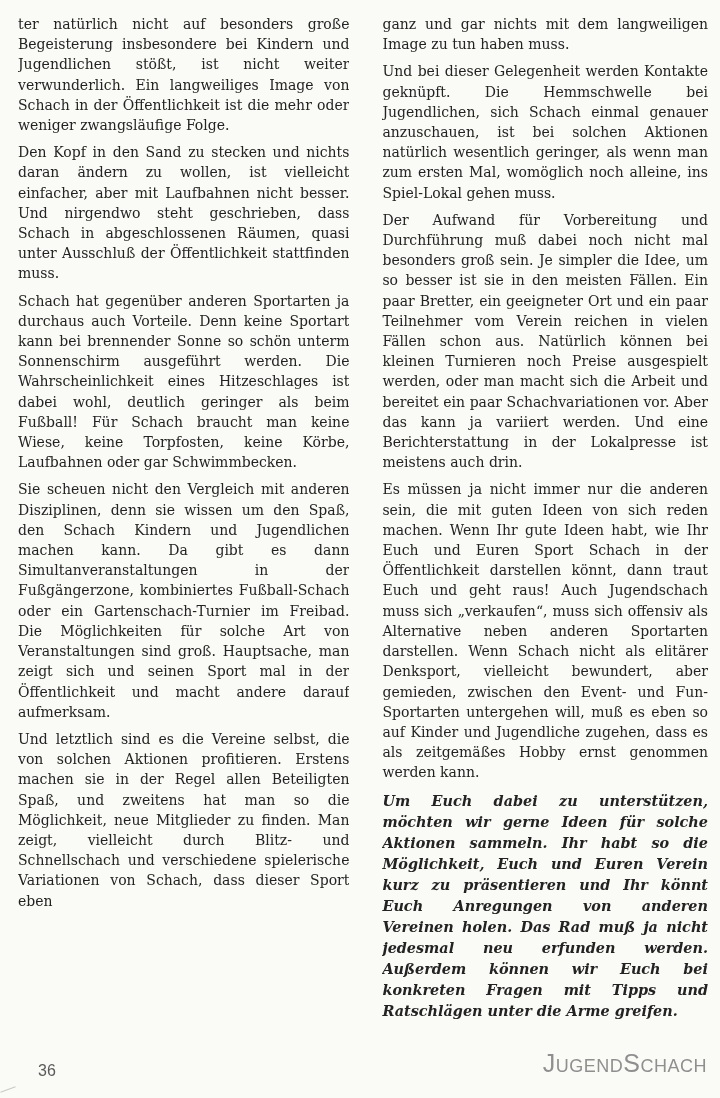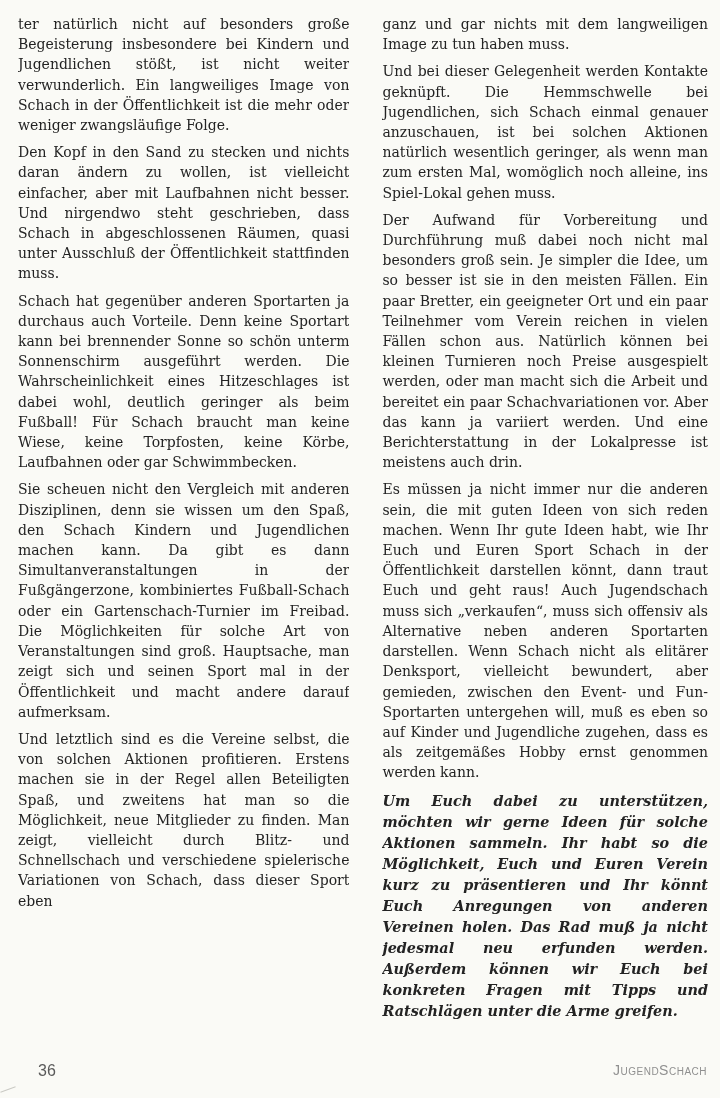--- a/index.html
+++ b/index.html
@@ -51,21 +51,21 @@
     font-size: 16px;
     color: #5a5a5a;
     margin-left: 20px;
   }
   .magazine-logo {
     position: absolute;
     right: 13px; bottom: 20px;
     font-family: "Liberation Sans", sans-serif;
     font-variant: small-caps;
     letter-spacing: 0.5px;
-    font-size: 14px;
+    font-size: 25px;
     font-weight: normal;
     color: #8f8f8f;
   }
   .scan-mark {
     position: absolute;
     left: 0; bottom: 8px;
     width: 16px; height: 1px;
     background: #c9c9c4;
     transform: rotate(-20deg);
   }

